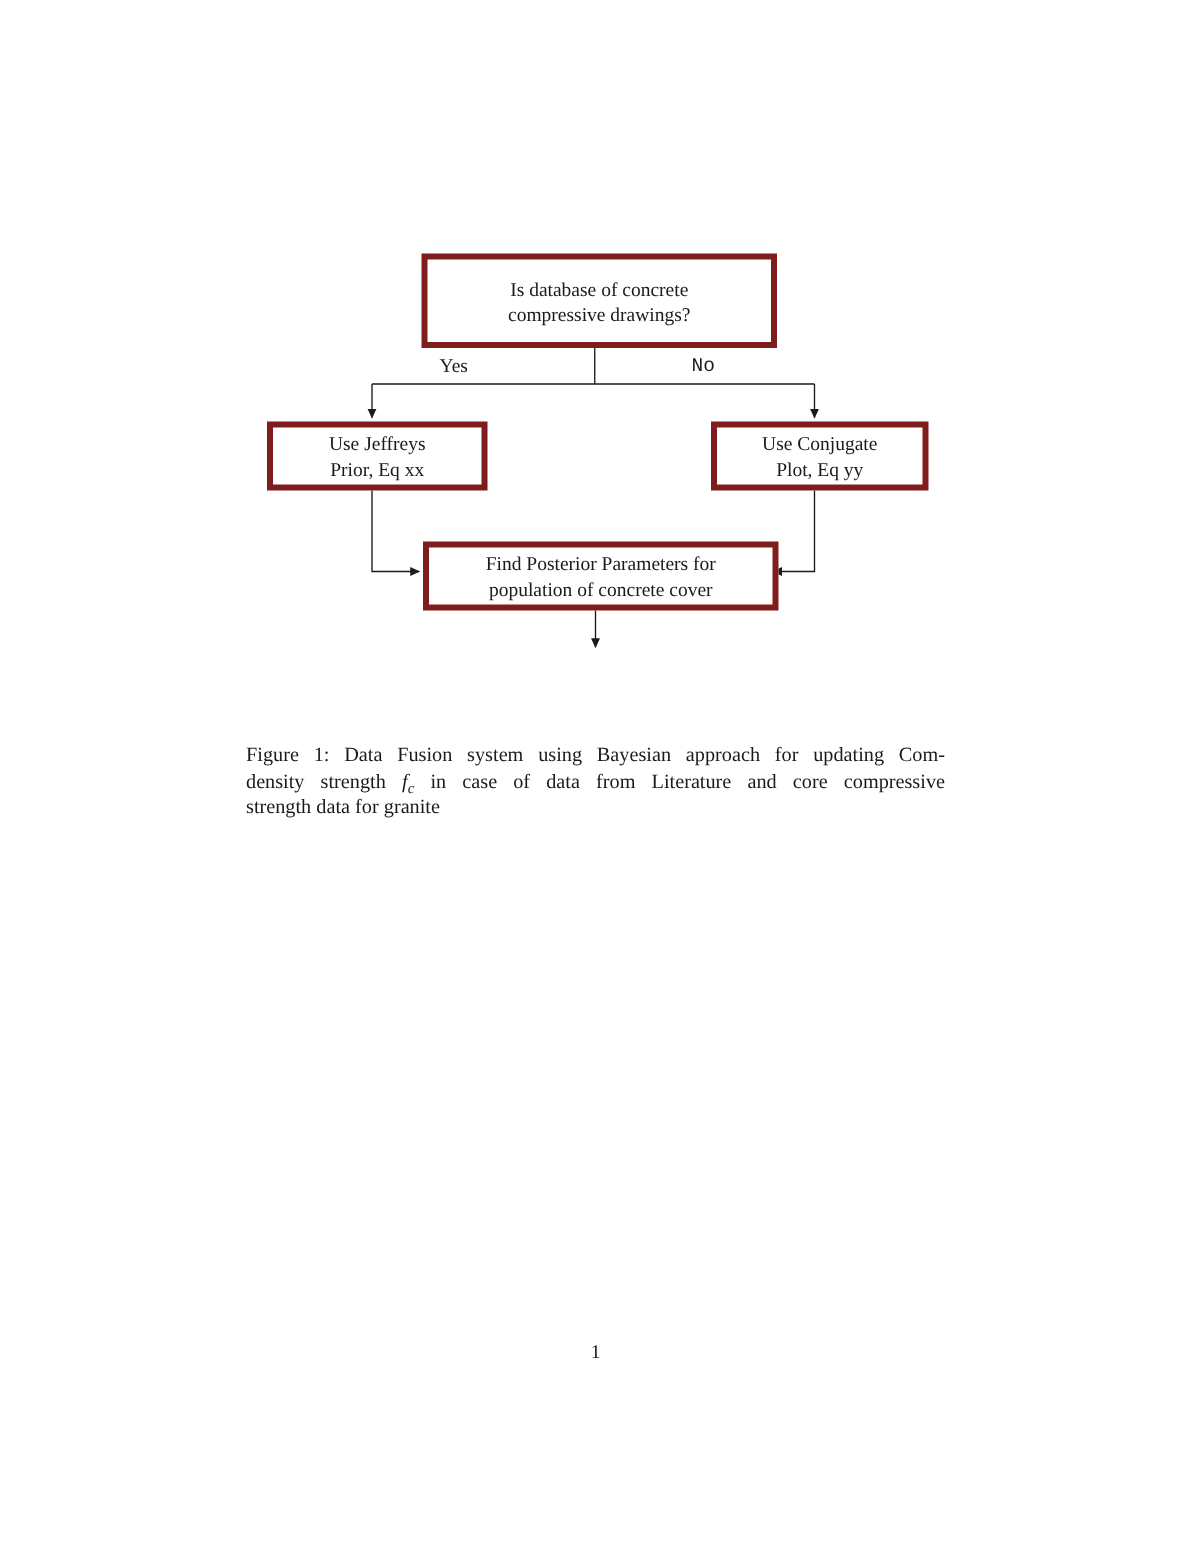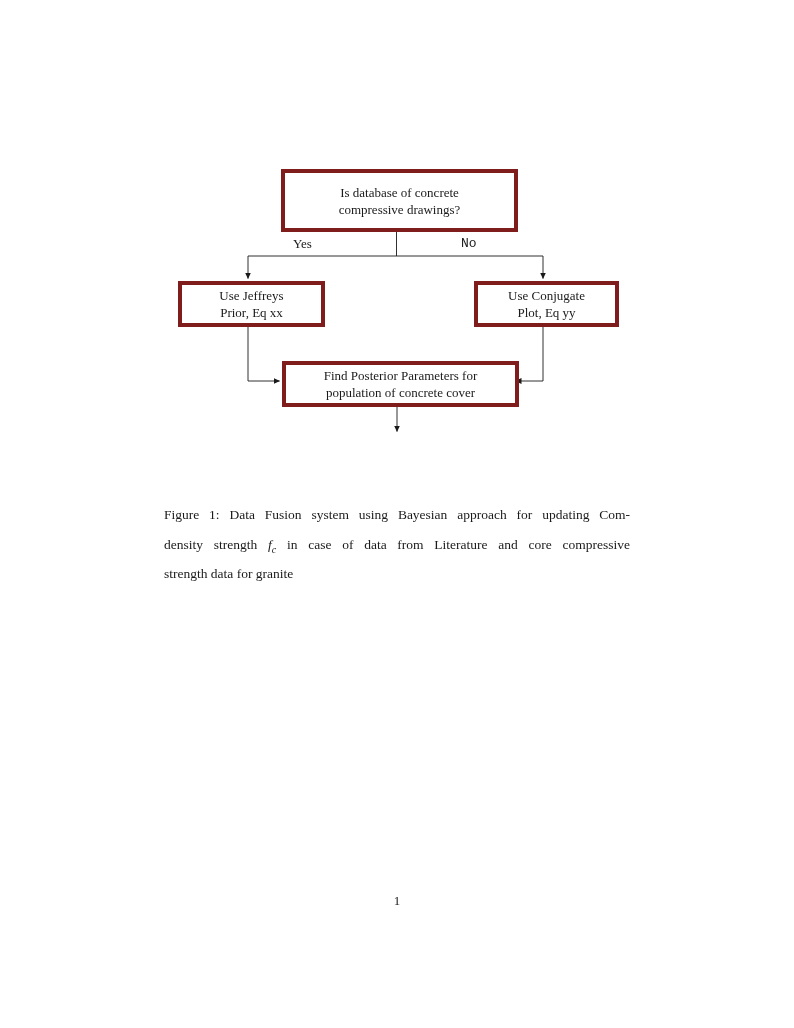--- a/index.html
+++ b/index.html
@@ -43,21 +43,21 @@
   }
   .caption {
     position: absolute;
     left: 164px;
     top: 494px;
     width: 466px;
     font-size: 13.5px;
     line-height: 17.5px;
     color: #1a1a1a;
   }
-  .cap-line { width: 100%; margin-top: 12px; }
+  .cap-line { width: 100%; }
   .cap-line.just {
     text-align: justify;
     text-align-last: justify;
   }
   .math i { font-style: italic; }
   .math sub {
     font-size: 10px;
     line-height: 0;
   }
   .page-number {

